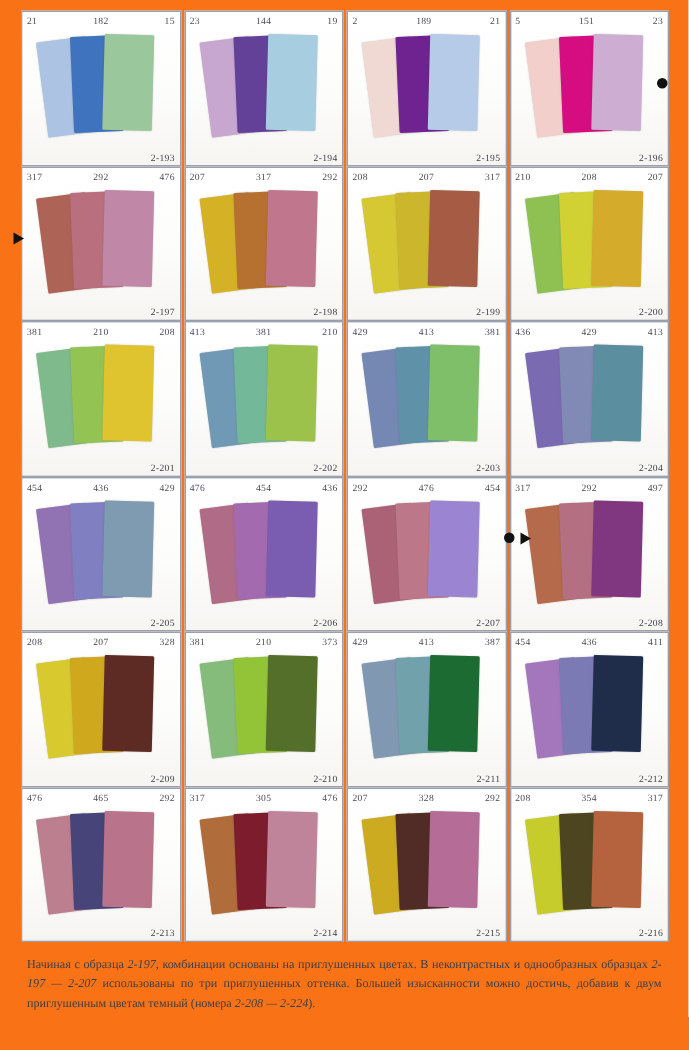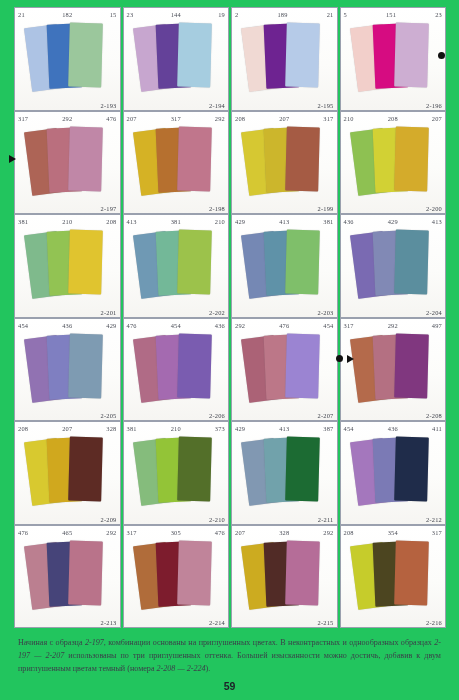--- a/index.html
+++ b/index.html
@@ -5,21 +5,21 @@
   * { box-sizing: border-box; margin: 0; padding: 0; }
   html, body {
     width: 459px; height: 700px;
     background: #ffffff;
     font-family: "Liberation Serif", serif;
     overflow: hidden;
   }
   #page {
     position: relative;
     width: 459px; height: 700px;
-    background: #22c55e;
+    background: #f97316;
   }
   
   #grid {
     position: absolute;
     left: 14px; top: 7px;
     width: 434px;
     display: grid;
     grid-template-columns: repeat(4, 1fr);
     grid-auto-rows: 103.5px;
     gap: 0px;
@@ -458,19 +458,18 @@
           <div class="card c1" style="background: rgb(198, 204, 43);"></div>
           <div class="card c2" style="background: rgb(76, 69, 32);"></div>
           <div class="card c3" style="background: rgb(181, 98, 63);"></div>
         </div>
         <div class="code">2-216</div>
       </div>
     </div>
 
   <div id="caption"><span>Начиная с образца </span><i>2-197</i><span>, комбинации основаны на приглушенных цветах. В неконтрастных и однообразных образцах </span><i>2-197 — 2-207</i><span> использованы по три приглушенных оттенка. Большей изысканности можно достичь, добавив к двум приглушенным цветам темный (номера </span><i>2-208 — 2-224</i><span>).</span></div>
 
-  <div id="pagenum">59</div>
 
 <div class="marker dot" style="left: 438px; top: 52px;"></div>
     <div class="marker tri" style="left: 9px; top: 155px;"></div>
     <div class="marker dot" style="left: 336px; top: 355px;"></div>
     <div class="marker tri" style="left: 347px; top: 355px;"></div>
   </div>
 
 </body></html>

